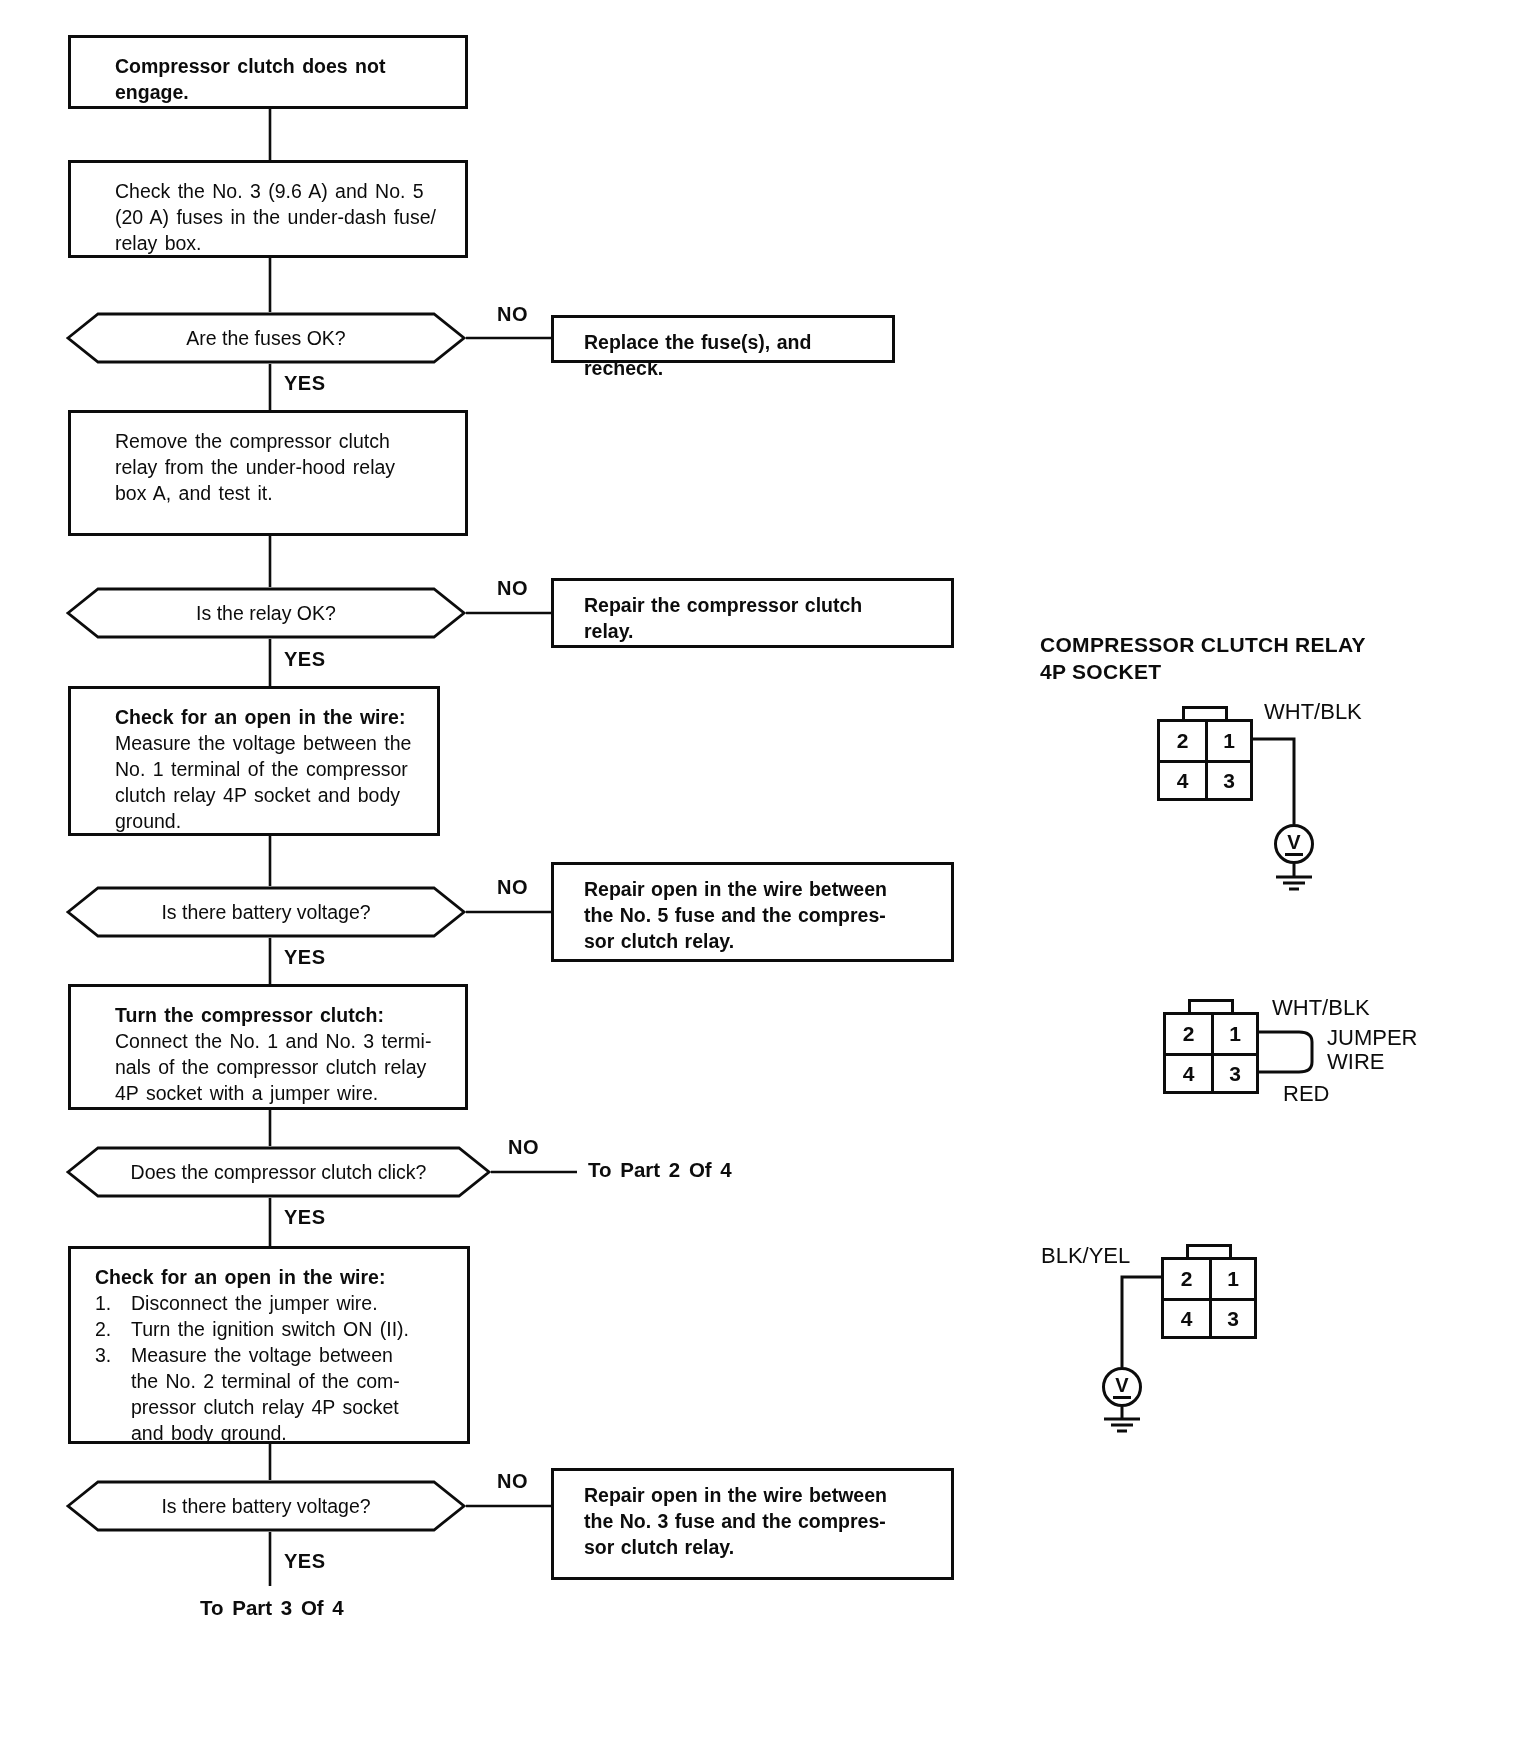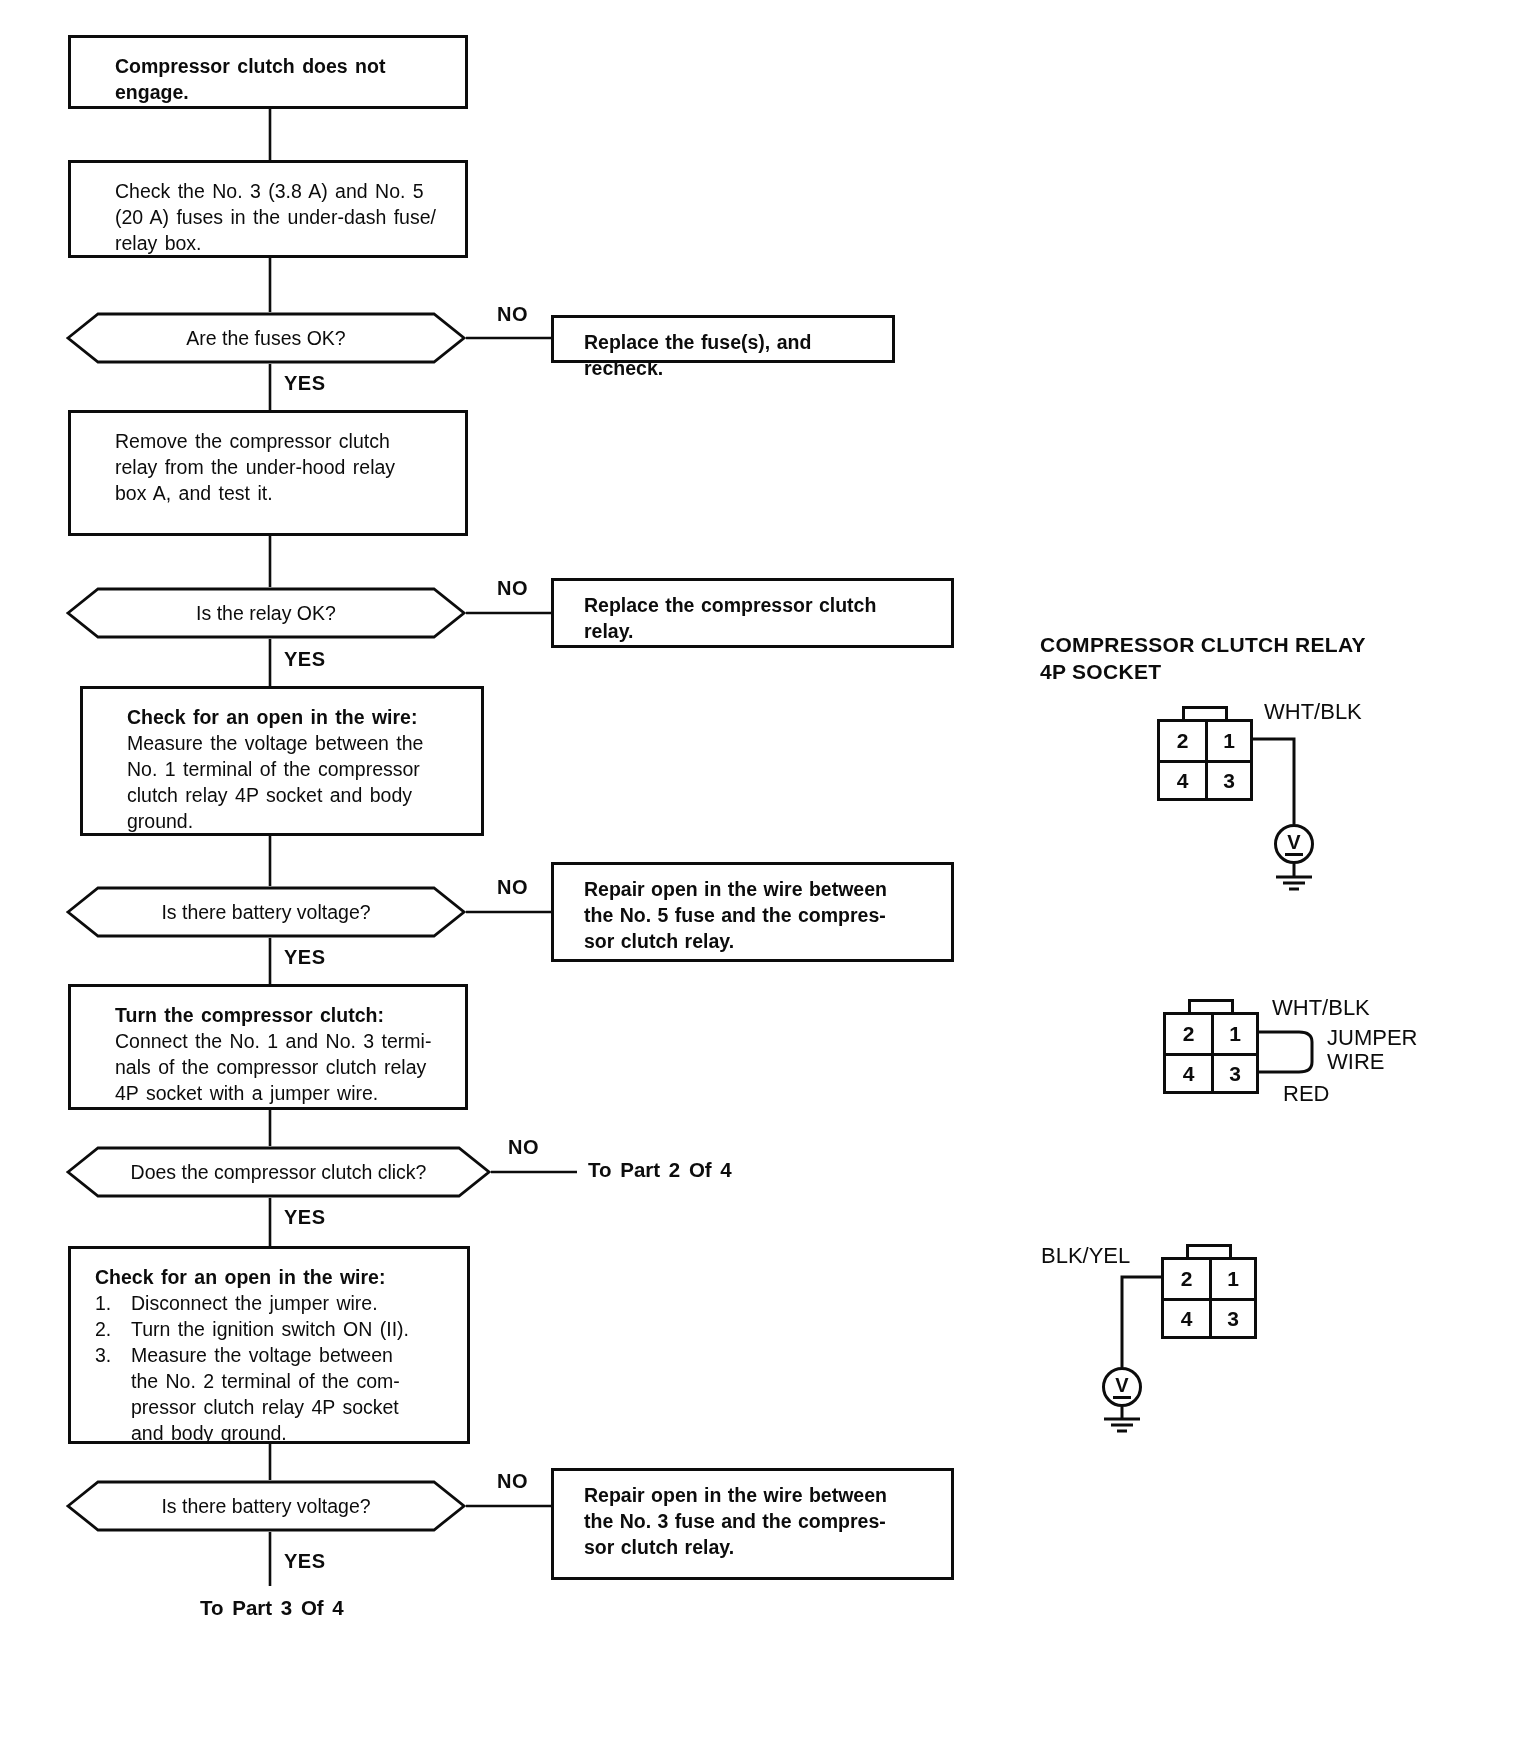--- a/index.html
+++ b/index.html
@@ -87,21 +87,21 @@
       <path d="M1122,1407 V1419"></path>
       <path d="M1104,1419 H1140"></path>
       <path d="M1111,1425 H1133"></path>
       <path d="M1117,1431 H1127"></path>
     </g>
   </svg>
 
   <div class="box" style="left:68px;top:35px;width:400px;height:74px;font-weight:700">Compressor clutch does not
 engage.</div>
 
-  <div class="box" style="left:68px;top:160px;width:400px;height:98px">Check the No. 3 (3.8 A) and No. 5
+  <div class="box" style="left:68px;top:160px;width:400px;height:98px">Check the No. 3 (9.6 A) and No. 5
 (20 A) fuses in the under-dash fuse/
 relay box.</div>
 
   <div class="hex" style="left:66px;top:312px;width:400px;height:52px">
       <svg width="400" height="52">
         <polygon points="2,26 32,2 368,2 398,26 368,50 32,50" fill="#ffffff" stroke="#0c0c0c" stroke-width="2.8"></polygon>
       </svg>
       <div class="q">Are the fuses OK?</div>
     </div>
   <div class="tag" style="left:497px;top:303px">NO</div>
@@ -112,25 +112,25 @@
 relay from the under-hood relay
 box A, and test it.</div>
 
   <div class="hex" style="left:66px;top:587px;width:400px;height:52px">
       <svg width="400" height="52">
         <polygon points="2,26 32,2 368,2 398,26 368,50 32,50" fill="#ffffff" stroke="#0c0c0c" stroke-width="2.8"></polygon>
       </svg>
       <div class="q">Is the relay OK?</div>
     </div>
   <div class="tag" style="left:497px;top:577px">NO</div>
-  <div class="action" style="left:551px;top:578px;width:403px;height:70px">Replace the compressor clutch
+  <div class="action" style="left:551px;top:578px;width:403px;height:70px">Repair the compressor clutch
 relay.</div>
   <div class="tag" style="left:284px;top:648px">YES</div>
 
-  <div class="box" style="left:80px;top:686px;width:404px;height:150px"><span class="ttl">Check for an open in the wire:</span>
+  <div class="box" style="left:68px;top:686px;width:372px;height:150px"><span class="ttl">Check for an open in the wire:</span>
 <span>Measure the voltage between the
 No. 1 terminal of the compressor
 clutch relay 4P socket and body
 ground.</span></div>
 
   <div class="hex" style="left:66px;top:886px;width:400px;height:52px">
       <svg width="400" height="52">
         <polygon points="2,26 32,2 368,2 398,26 368,50 32,50" fill="#ffffff" stroke="#0c0c0c" stroke-width="2.8"></polygon>
       </svg>
       <div class="q">Is there battery voltage?</div>

